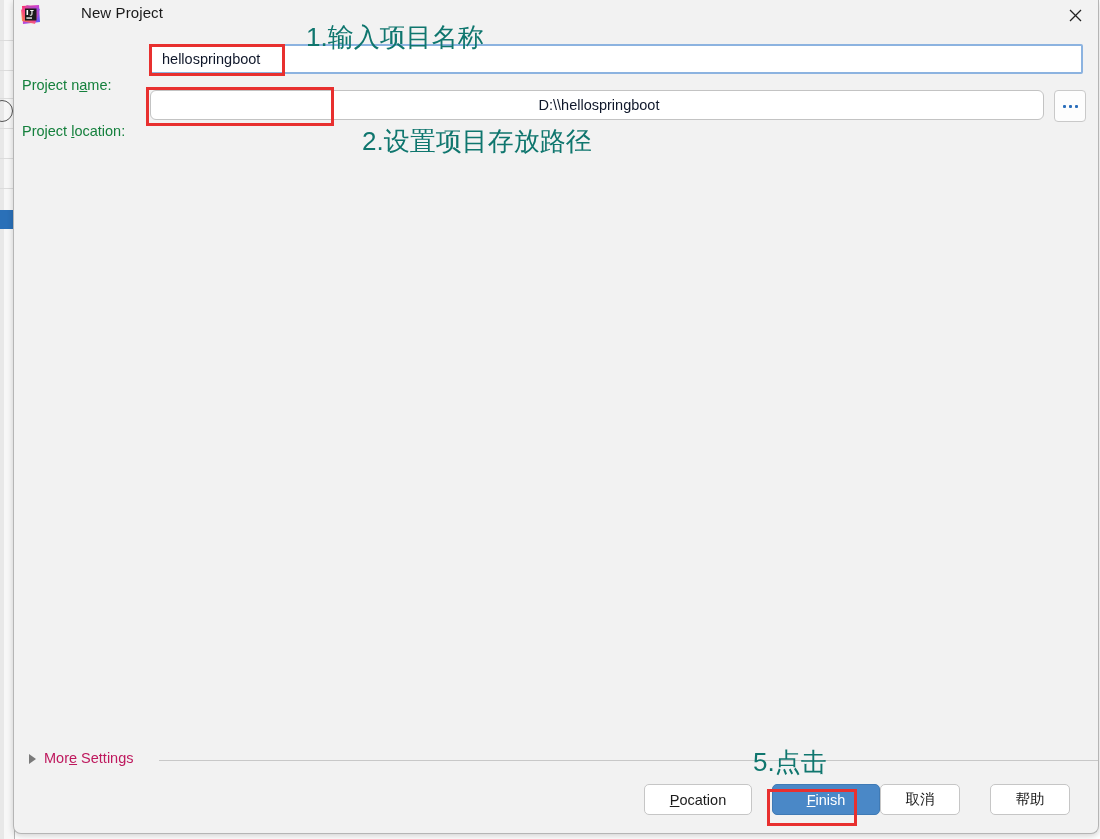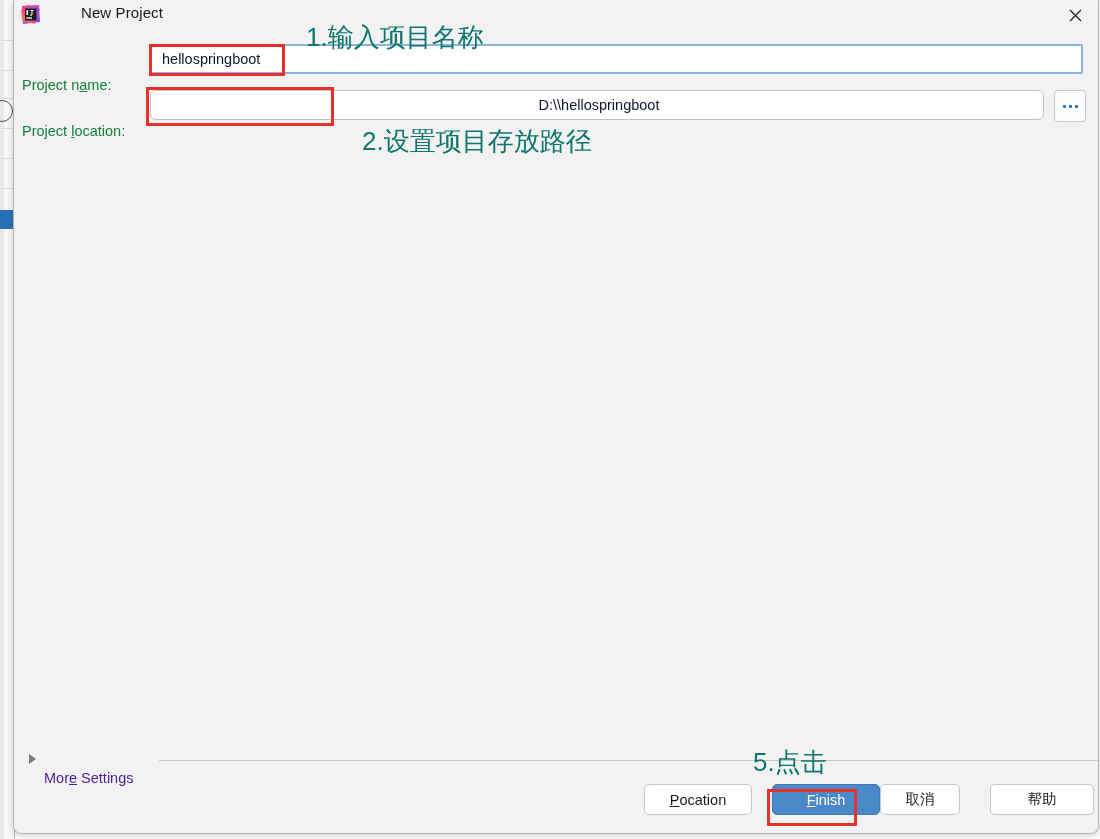--- a/index.html
+++ b/index.html
@@ -206,23 +206,22 @@
     left: 15px; top: 7px;
     width: 0; height: 0;
     border-left: 7px solid #7a7a7a;
     border-top: 5px solid transparent;
     border-bottom: 5px solid transparent;
   }
   #ms-label {
     position: absolute;
     left: 30px; top: 3px;
     font-size: 14.5px;
-    color: #4c1d95;
+    color: #be185d;
     cursor: default;
-    margin-top: 20px;
   }
   #ms-label u { text-decoration: underline; }
   #ms-line {
     position: absolute;
     left: 145px; top: 13px;
     right: 0;
     height: 1px;
     background: #c8c8c8;
   }
 
@@ -250,21 +249,21 @@
   }
   .dlg-btn u { text-decoration: underline; }
   #btn-previous { left: 630px; width: 108px; }
   #btn-finish {
     left: 758px; width: 108px;
     background: #4a88c7;
     border: 1px solid #3f7ab5;
     color: #ffffff;
   }
   #btn-cancel { left: 866px; width: 80px; }
-  #btn-help   { left: 976px; width: 104px; }
+  #btn-help   { left: 976px; width: 80px; }
 </style>
 </head>
 <body>
 
 <div id="bg-window">
   <div class="bg-scroll"></div>
   <div class="bg-row" style="top:40px"></div>
   <div class="bg-row" style="top:70px"></div>
   <div class="bg-row" style="top:98px"></div>
   <div class="bg-row" style="top:128px"></div>

